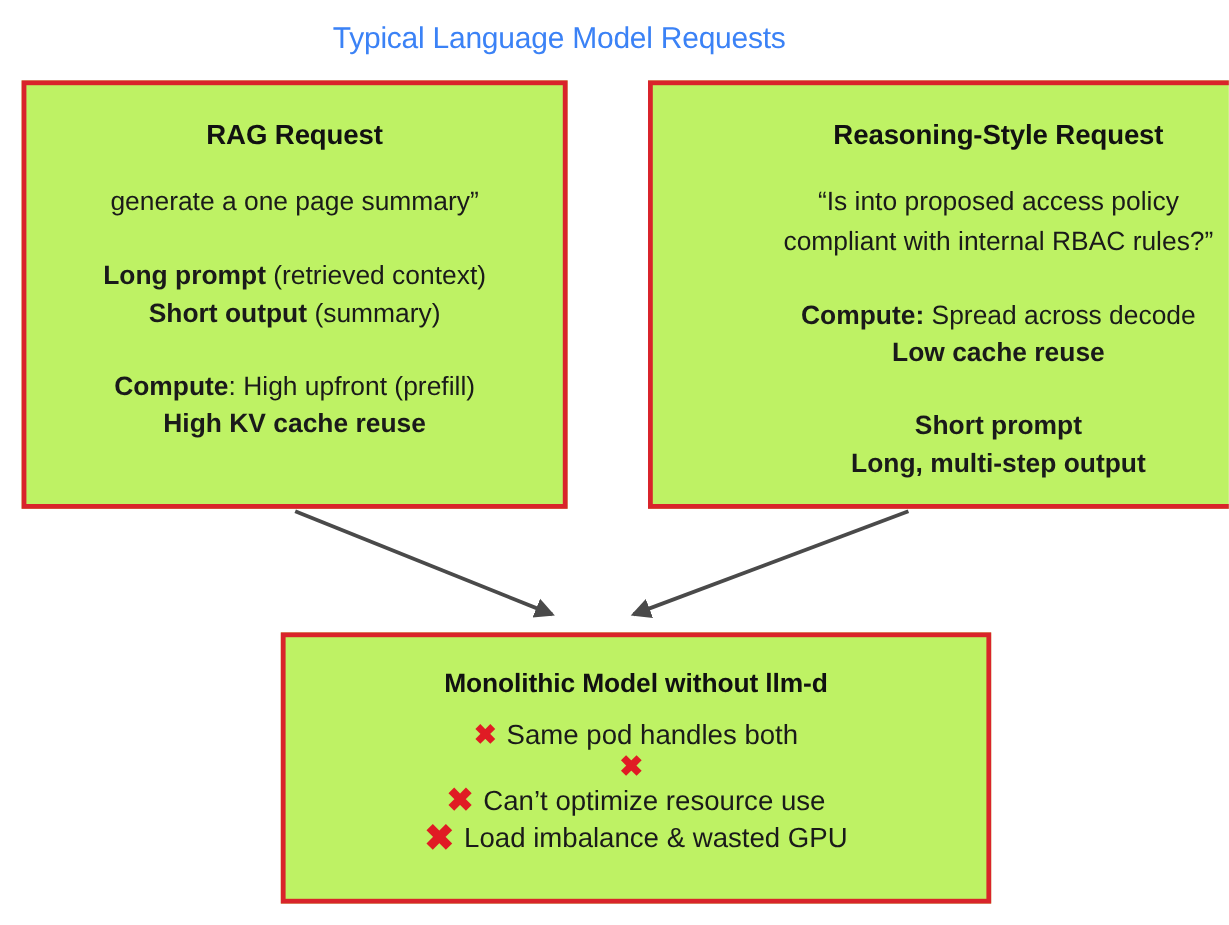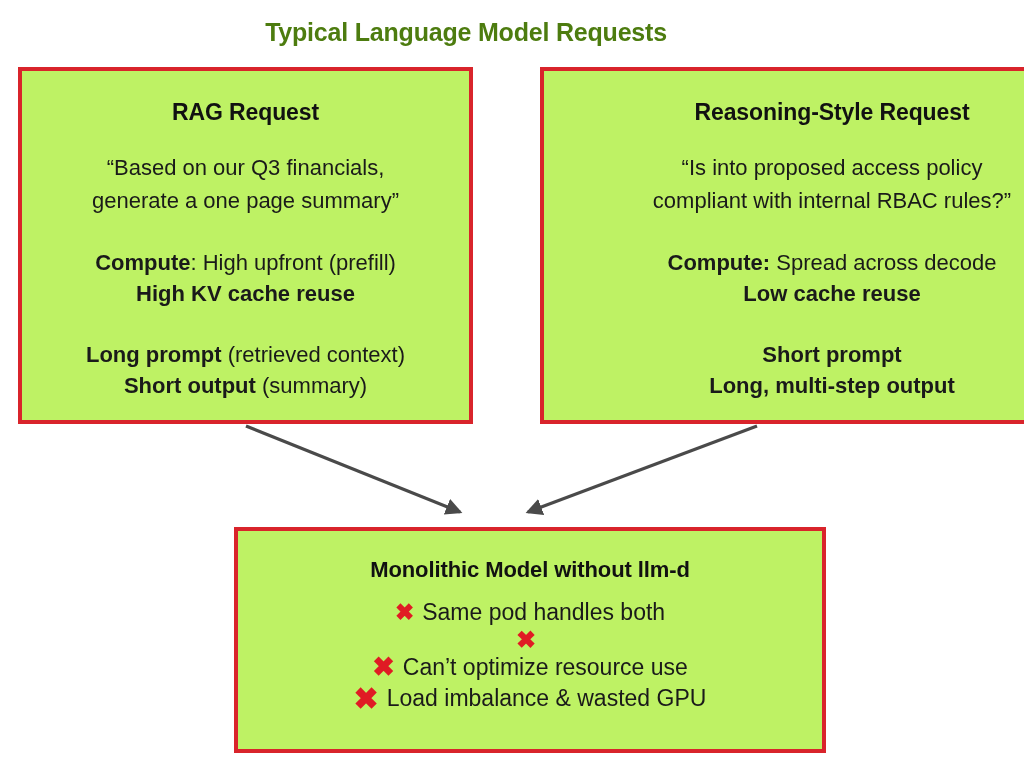--- a/index.html
+++ b/index.html
@@ -25,23 +25,23 @@
   }
 
   
   .page-title {
     position: absolute;
     left: 0;
     top: 18px;
     width: 932px;
     text-align: center;
     font-size: 25px;
-    font-weight: bold;
+    font-weight: normal;
     letter-spacing: -0.2px;
-    color: #4d7c0f;
+    color: #3b82f6;
   }
 
   
   .card {
     position: absolute;
     box-sizing: border-box;
     border: 4px solid #d9242b;
     background: #bef264;
   }
 
@@ -126,39 +126,38 @@
 <body>
 
 <div id="canvas">
 
   <div class="page-title">Typical Language Model Requests</div>
 
   <div class="card card-left">
     <div class="card-title">RAG Request</div>
 
     <div class="quote">
-      <div>“Based on our Q3 financials,</div>
       <div>generate a one page summary”</div>
     </div>
 
+    <div class="stat-block first">
+      <div>
+        <b>Long prompt</b><span> (retrieved context)</span>
+      </div>
+      <div>
+        <b>Short output</b><span> (summary)</span>
+      </div>
+    </div>
+
     <div class="stat-block second">
       <div>
         <b>Compute</b><span>: High upfront (prefill)</span>
       </div>
       <div>
         <b>High KV cache reuse</b><span></span>
-      </div>
-    </div>
-
-    <div class="stat-block first">
-      <div>
-        <b>Long prompt</b><span> (retrieved context)</span>
-      </div>
-      <div>
-        <b>Short output</b><span> (summary)</span>
       </div>
     </div>
   </div>
 
   <div class="card card-right">
     <div class="card-title">Reasoning-Style  Request</div>
 
     <div class="quote">
       <div>“Is into proposed access policy</div>
       <div>compliant with internal RBAC rules?”</div>

